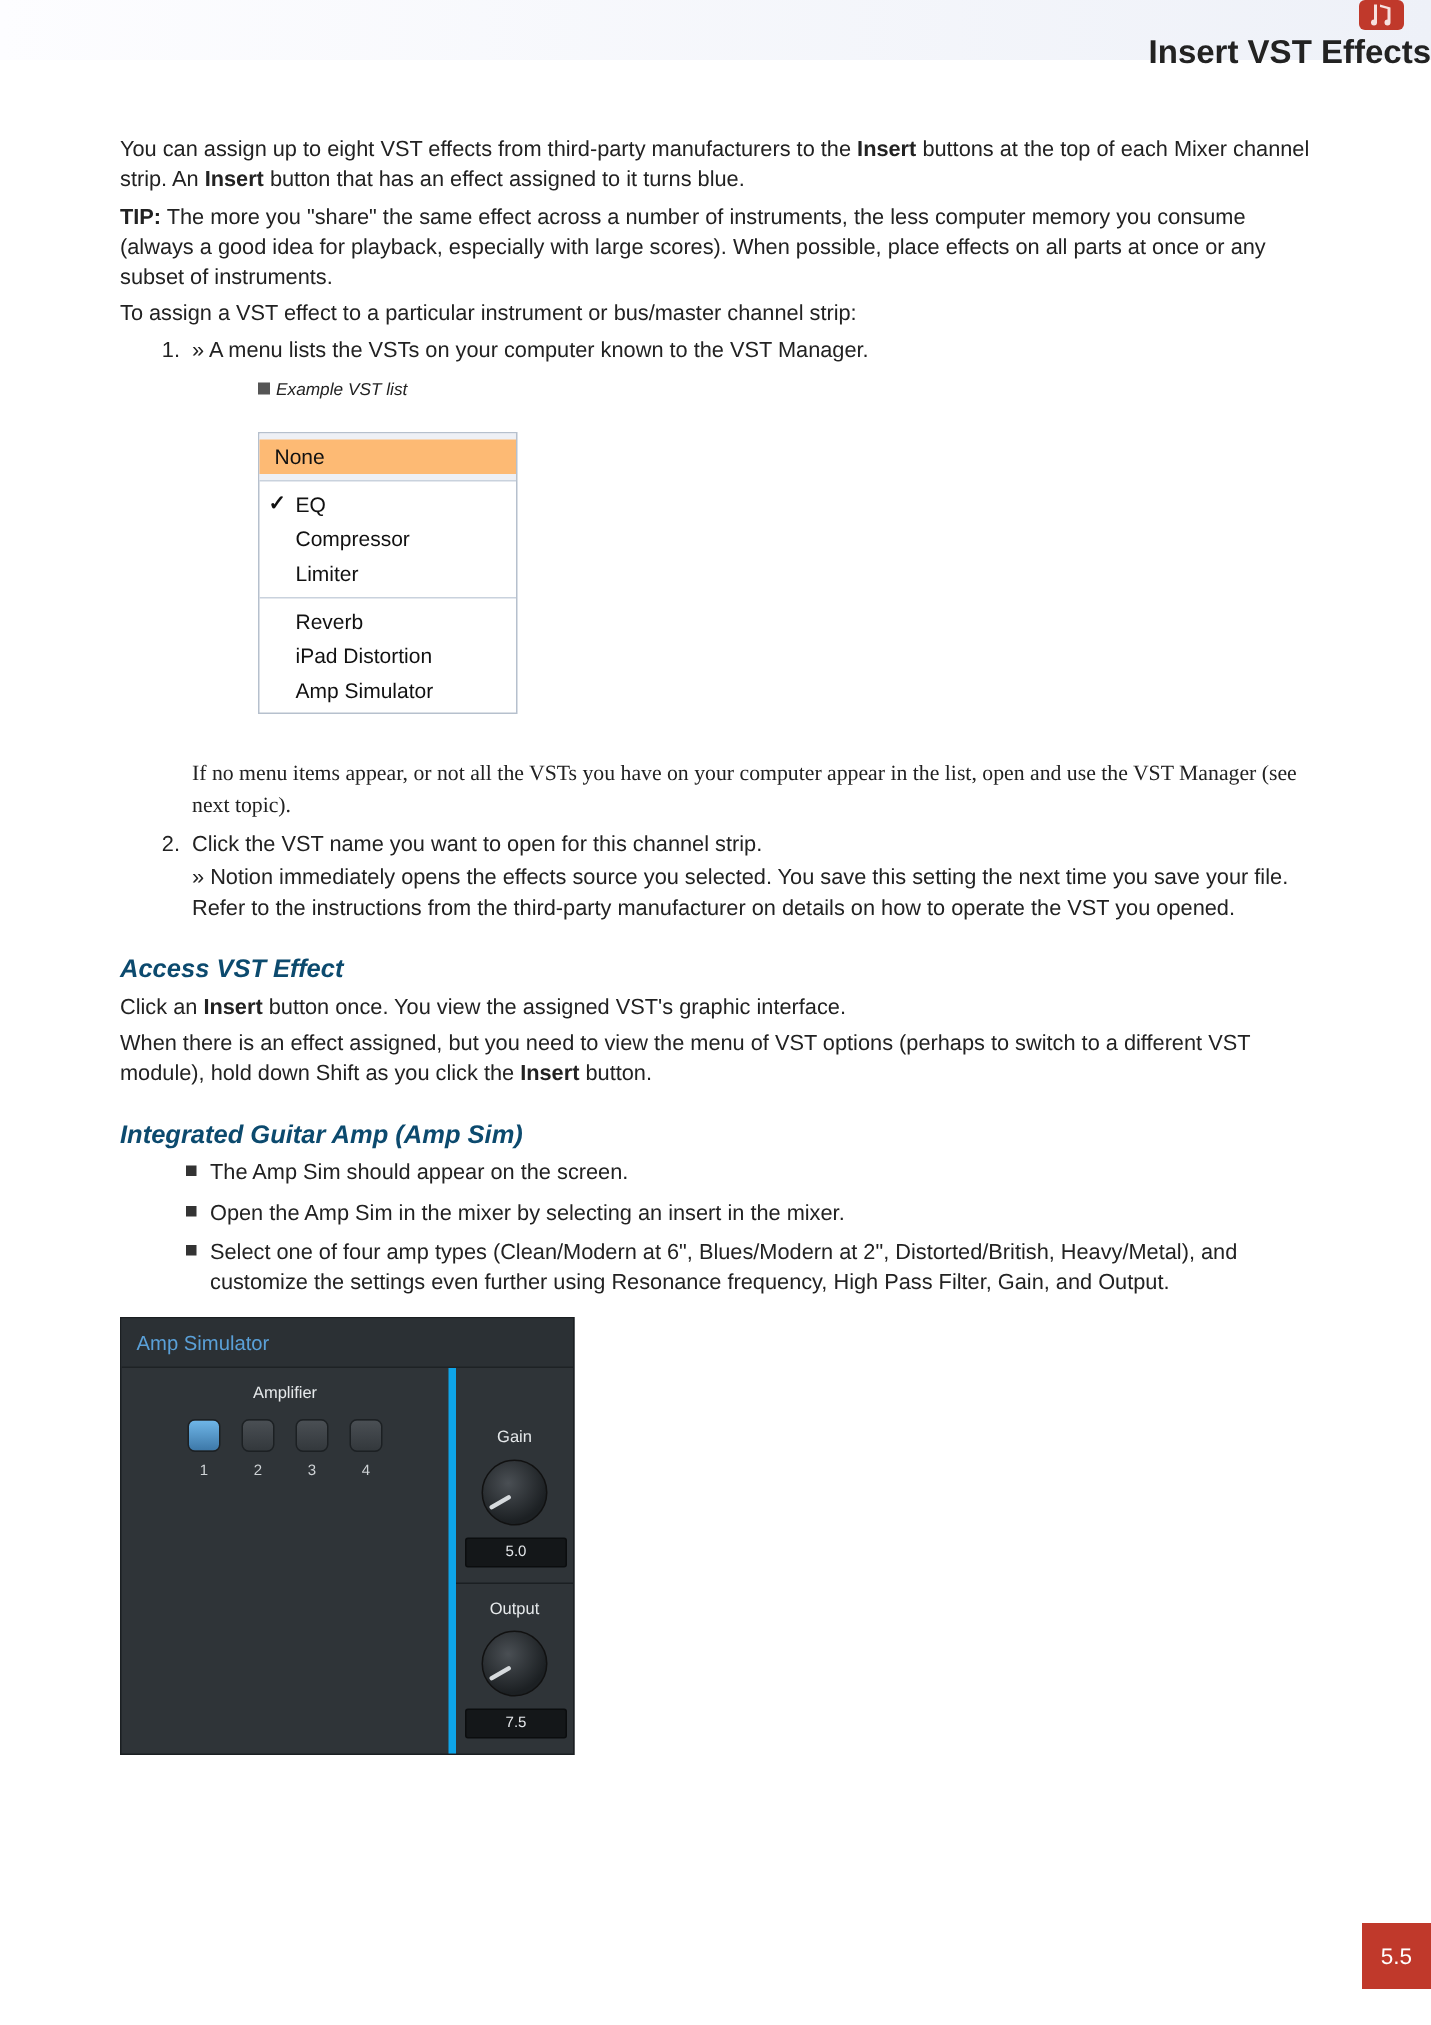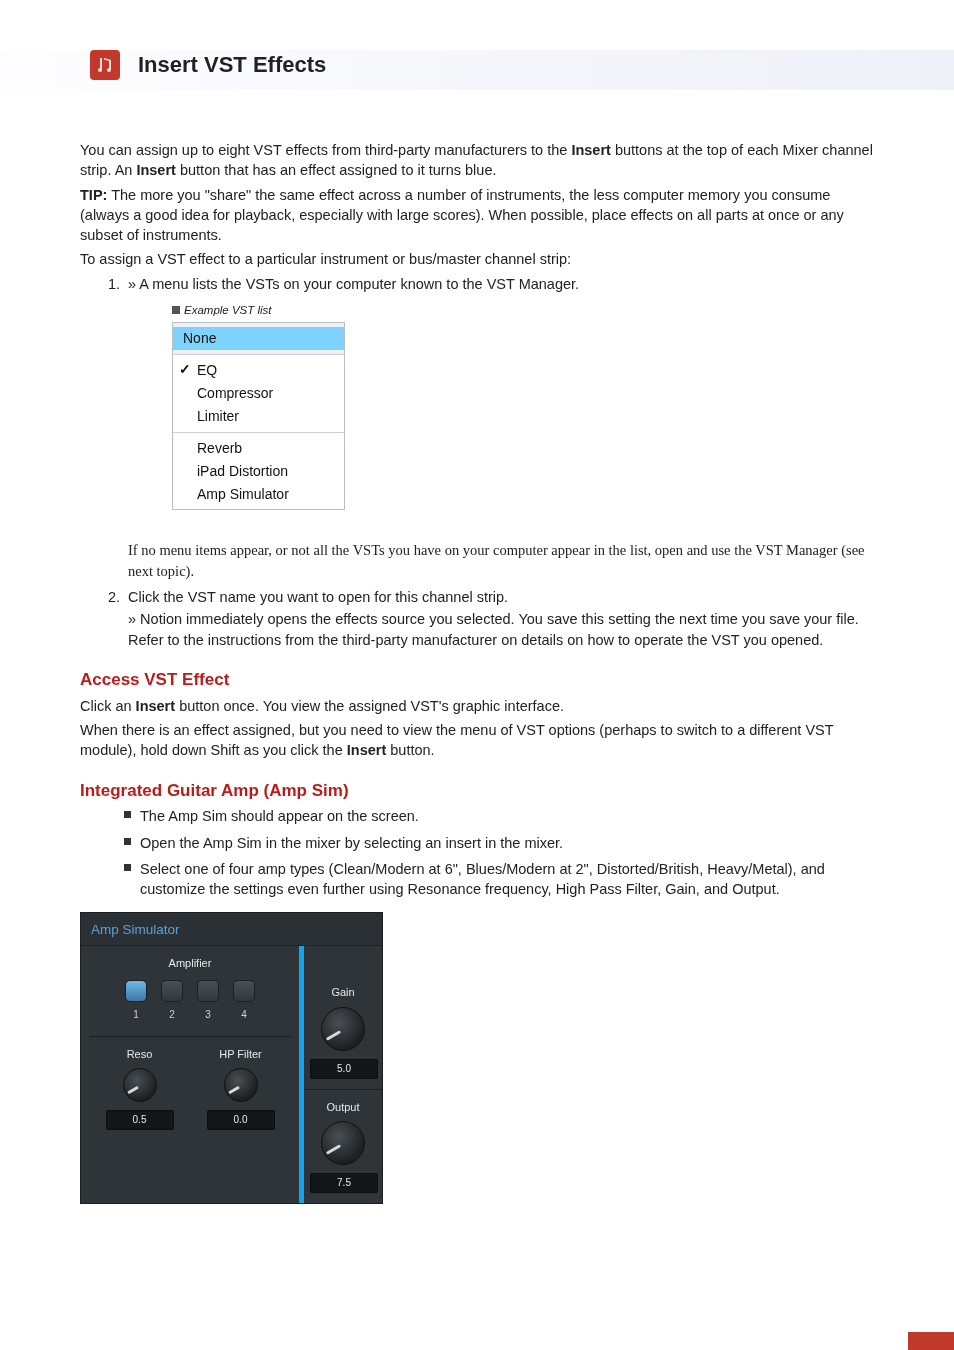--- a/index.html
+++ b/index.html
@@ -8,63 +8,63 @@
     font-family: "Myriad Pro", "Segoe UI", -apple-system, Arial, sans-serif;
     font-size: 14.5px;
     line-height: 1.4;
     color: #222;
     width: 954px;
     background: #fff;
   }
   .page { padding: 0 0 40px 0; }
   
   .header-bar {
-    margin-top: 50px;
     height: 40px;
     background: linear-gradient(to right, #fdfdff 0%, #eef1f8 100%);
     display: flex;
-    align-items: flex-start;
+    align-items: flex-end;
     padding-left: 90px;
+    flex-direction: column;
   }
   .header-icon {
     width: 30px; height: 30px;
     background: #c0392b;
     border-radius: 4px;
     margin-right: 18px;
     display: inline-flex;
     align-items: center; justify-content: center;
     color:#fff; font-size:11px;
   }
   .header-title { font-weight: 700; font-size: 22px; color: #222; }
   
   .content { padding: 50px 72px 0 80px; }
   .content p { margin: 0 0 4px 0; }
   ol.steps { margin: 4px 0 0 0; padding-left: 44px; }
   ol.steps > li { margin-bottom: 6px; padding-left: 4px; }
   .sub { margin-left: 0; margin-top: 2px; }
-  .figcap { font-size: 11.5px; font-style: italic; margin: 8px 0 4px 44px; }
+  .figcap { font-size: 11.5px; font-style: italic; margin: 8px 0 20px 44px; }
   .figcap-square { display:inline-block; width:8px; height:8px; background:#555; margin-right:4px; vertical-align:baseline; }
   
   .vst-menu {
     width: 173px;
     margin-left: 44px;
     background: #fff;
     border: 1px solid #b6c0cd;
     font-size: 14px;
     color: #111;
   }
   .vst-menu .group { border-top: 1px solid #c9d2dd; padding: 4px 0; }
   .vst-menu .group:first-child { border-top: none; background: #eef0f5; }
   .vst-menu .item { padding: 2px 8px 2px 24px; position: relative; line-height:1.35; }
-  .vst-menu .item.hdr { background: #7dd3fc; padding-left: 10px; }
+  .vst-menu .item.hdr { background: #fdba74; padding-left: 10px; }
   .vst-menu .check::before {
     content: "✓"; position: absolute; left: 6px; top: 1px; font-weight: bold;
   }
   
-  h2.red { color: #b91c1c; font-size: 17px; font-weight: 700; margin: 18px 0 4px 0; }
+  h2.red { color: #0c4a6e; font-size: 17px; font-weight: 700; margin: 18px 0 4px 0; font-style: italic; }
   
   ul.sq { margin: 4px 0 0 0; padding-left: 44px; list-style: none; }
   ul.sq li { padding-left: 16px; position: relative; margin-bottom: 6px; }
   ul.sq li::before {
     content: ""; position: absolute; left: 0; top: 5px; width: 7px; height: 7px; background: #333;
   }
   
   .amp-panel {
     width: 303px;
     margin: 12px 0 0 80px;
@@ -210,32 +210,20 @@
           <div class="amp-btn"></div>
           <div class="amp-btn"></div>
           <div class="amp-btn"></div>
         </div>
         <div class="amp-btn-labels">
           <span>1</span>
           <span>2</span>
           <span>3</span>
           <span>4</span>
         </div>
-        <div class="amp-row2">
-          <div class="amp-knob-wrap">
-            <div class="amp-knob-label">Reso</div>
-            <div class="knob"></div>
-            <div class="val-box">0.5</div>
-          </div>
-          <div class="amp-knob-wrap">
-            <div class="amp-knob-label">HP Filter</div>
-            <div class="knob"></div>
-            <div class="val-box">0.0</div>
-          </div>
-        </div>
       </div>
       <div class="amp-right">
         <div class="amp-right-inner">
           <div class="amp-knob-label">Gain</div>
           <div class="knob lg"></div>
           <div class="val-box">5.0</div>
           <div class="amp-right-sep"></div>
           <div class="amp-knob-label">Output</div>
           <div class="knob lg"></div>
           <div class="val-box">7.5</div>

